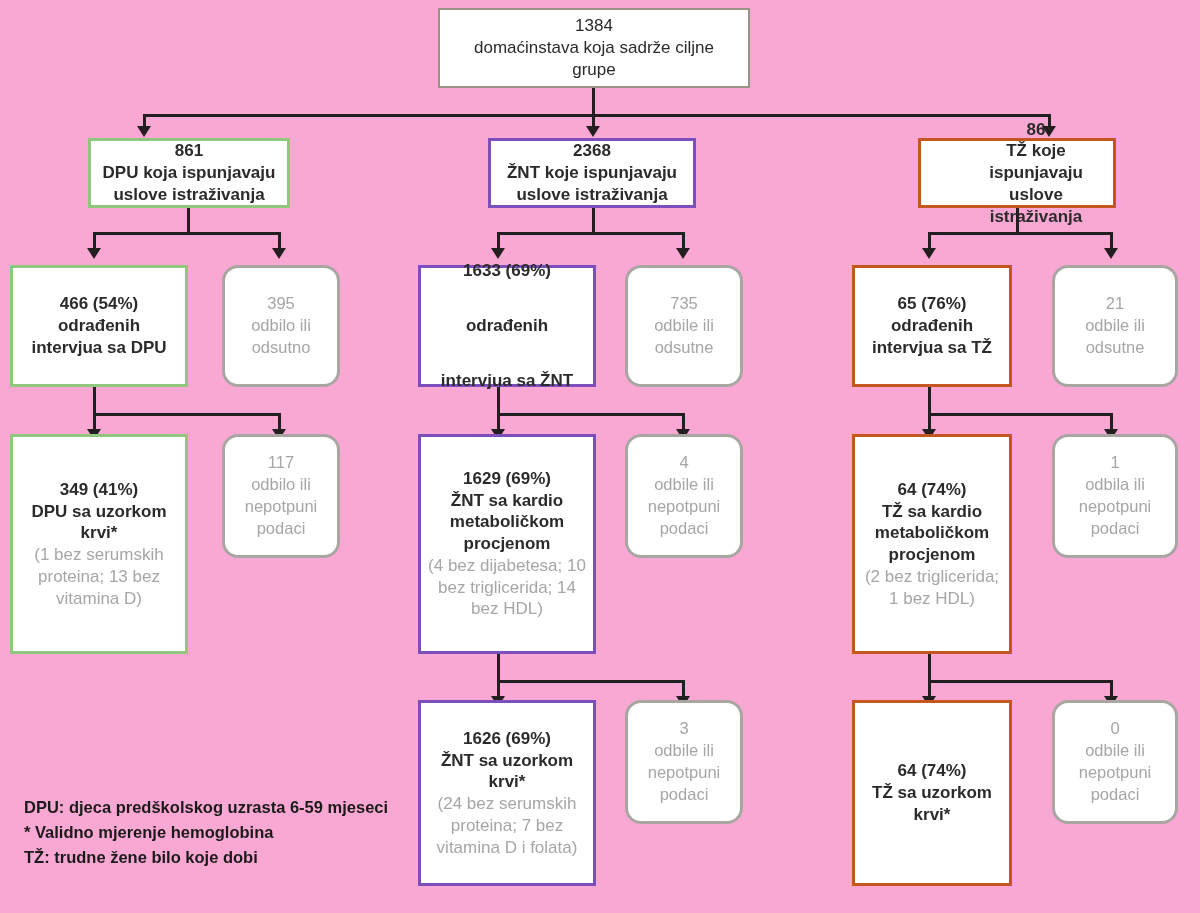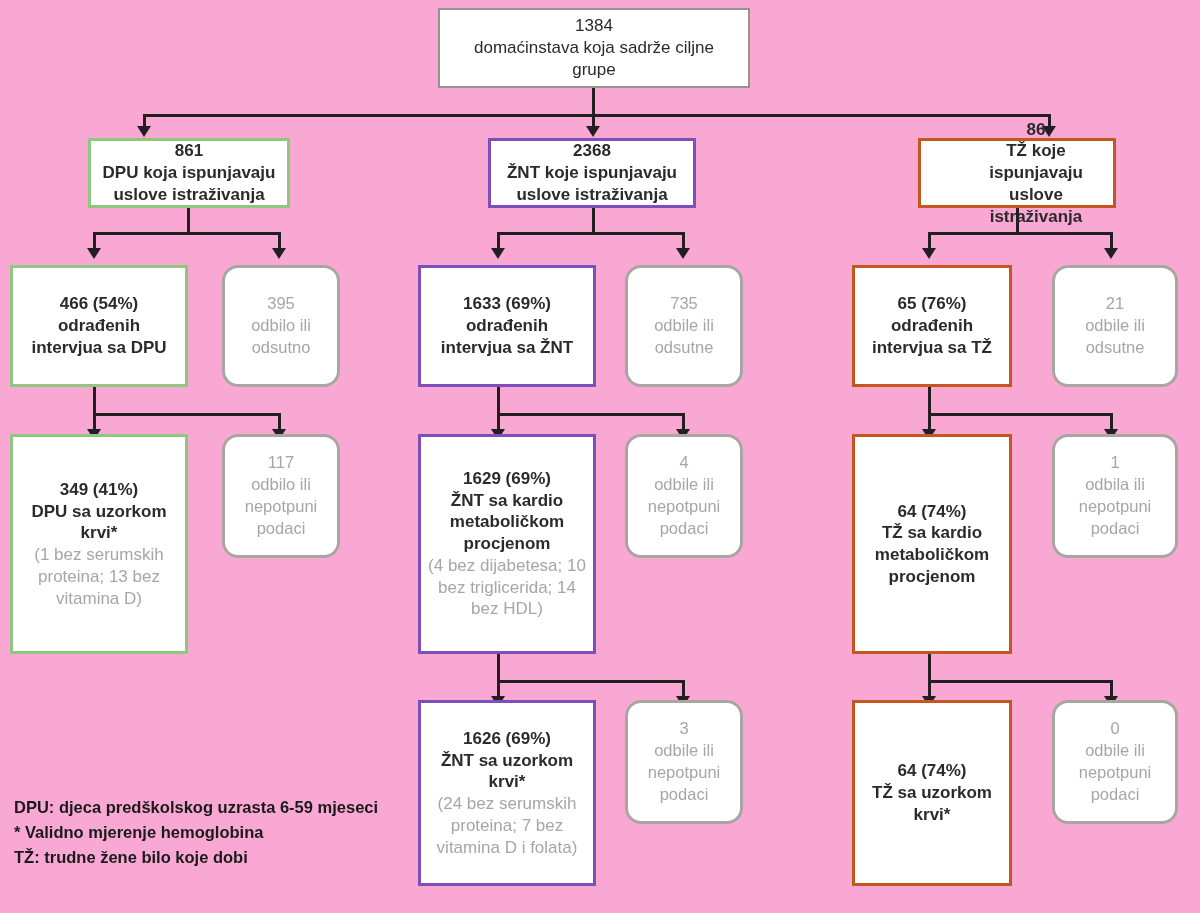--- a/index.html
+++ b/index.html
@@ -61,21 +61,21 @@
     position:absolute;
     width:0;height:0;
     border-left:7px solid transparent;
     border-right:7px solid transparent;
     border-top:11px solid #231f20;
   }
 
   
   #legend{
     position:absolute;
-    left:14px;top:795px;
+    left:24px;top:795px;
     font-size:16.5px;
     font-weight:bold;
     color:#1a1a1a;
     line-height:1.52;
     white-space:nowrap;
   }
 </style>
 </head>
 <body>
 
@@ -139,21 +139,21 @@
     <div class="ttl">466 (54%)</div>
     <div class="sub">odrađenih</div>
     <div class="sub">intervjua sa DPU</div>
   </div>
   <div class="node excl" style="left:222px;top:265px;width:118px;height:122px;">
     <div>395</div>
     <div>odbilo ili</div>
     <div>odsutno</div>
   </div>
 
-  <div class="node purple fs17" style="left:418px;top:265px;width:178px;height:122px;">
+  <div class="node purple fs17" style="left:418px;top:265px;width:178px;height:122px;gap:33px;">
     <div class="ttl">1633 (69%)</div>
     <div class="sub">odrađenih</div>
     <div class="sub">intervjua sa ŽNT</div>
   </div>
   <div class="node excl" style="left:625px;top:265px;width:118px;height:122px;">
     <div>735</div>
     <div>odbile ili</div>
     <div>odsutne</div>
   </div>
 
@@ -214,20 +214,21 @@
     <div>odbile ili</div>
     <div>nepotpuni</div>
     <div>podaci</div>
   </div>
 
   <div class="node orange fs17" style="left:852px;top:434px;width:160px;height:220px;">
     <div class="ttl">64 (74%)</div>
     <div class="sub">TŽ sa kardio</div>
     <div class="sub">metaboličkom</div>
     <div class="sub">procjenom</div>
+    <div class="note">(2 bez triglicerida; 1 bez HDL)</div>
   </div>
   <div class="node excl" style="left:1052px;top:434px;width:126px;height:124px;">
     <div>1</div>
     <div>odbila ili</div>
     <div>nepotpuni</div>
     <div>podaci</div>
   </div>
 
   <div class="ln v" style="left:497px;top:654px;height:28px;"></div>
   <div class="ln h" style="left:497px;top:680px;width:188px;"></div>

